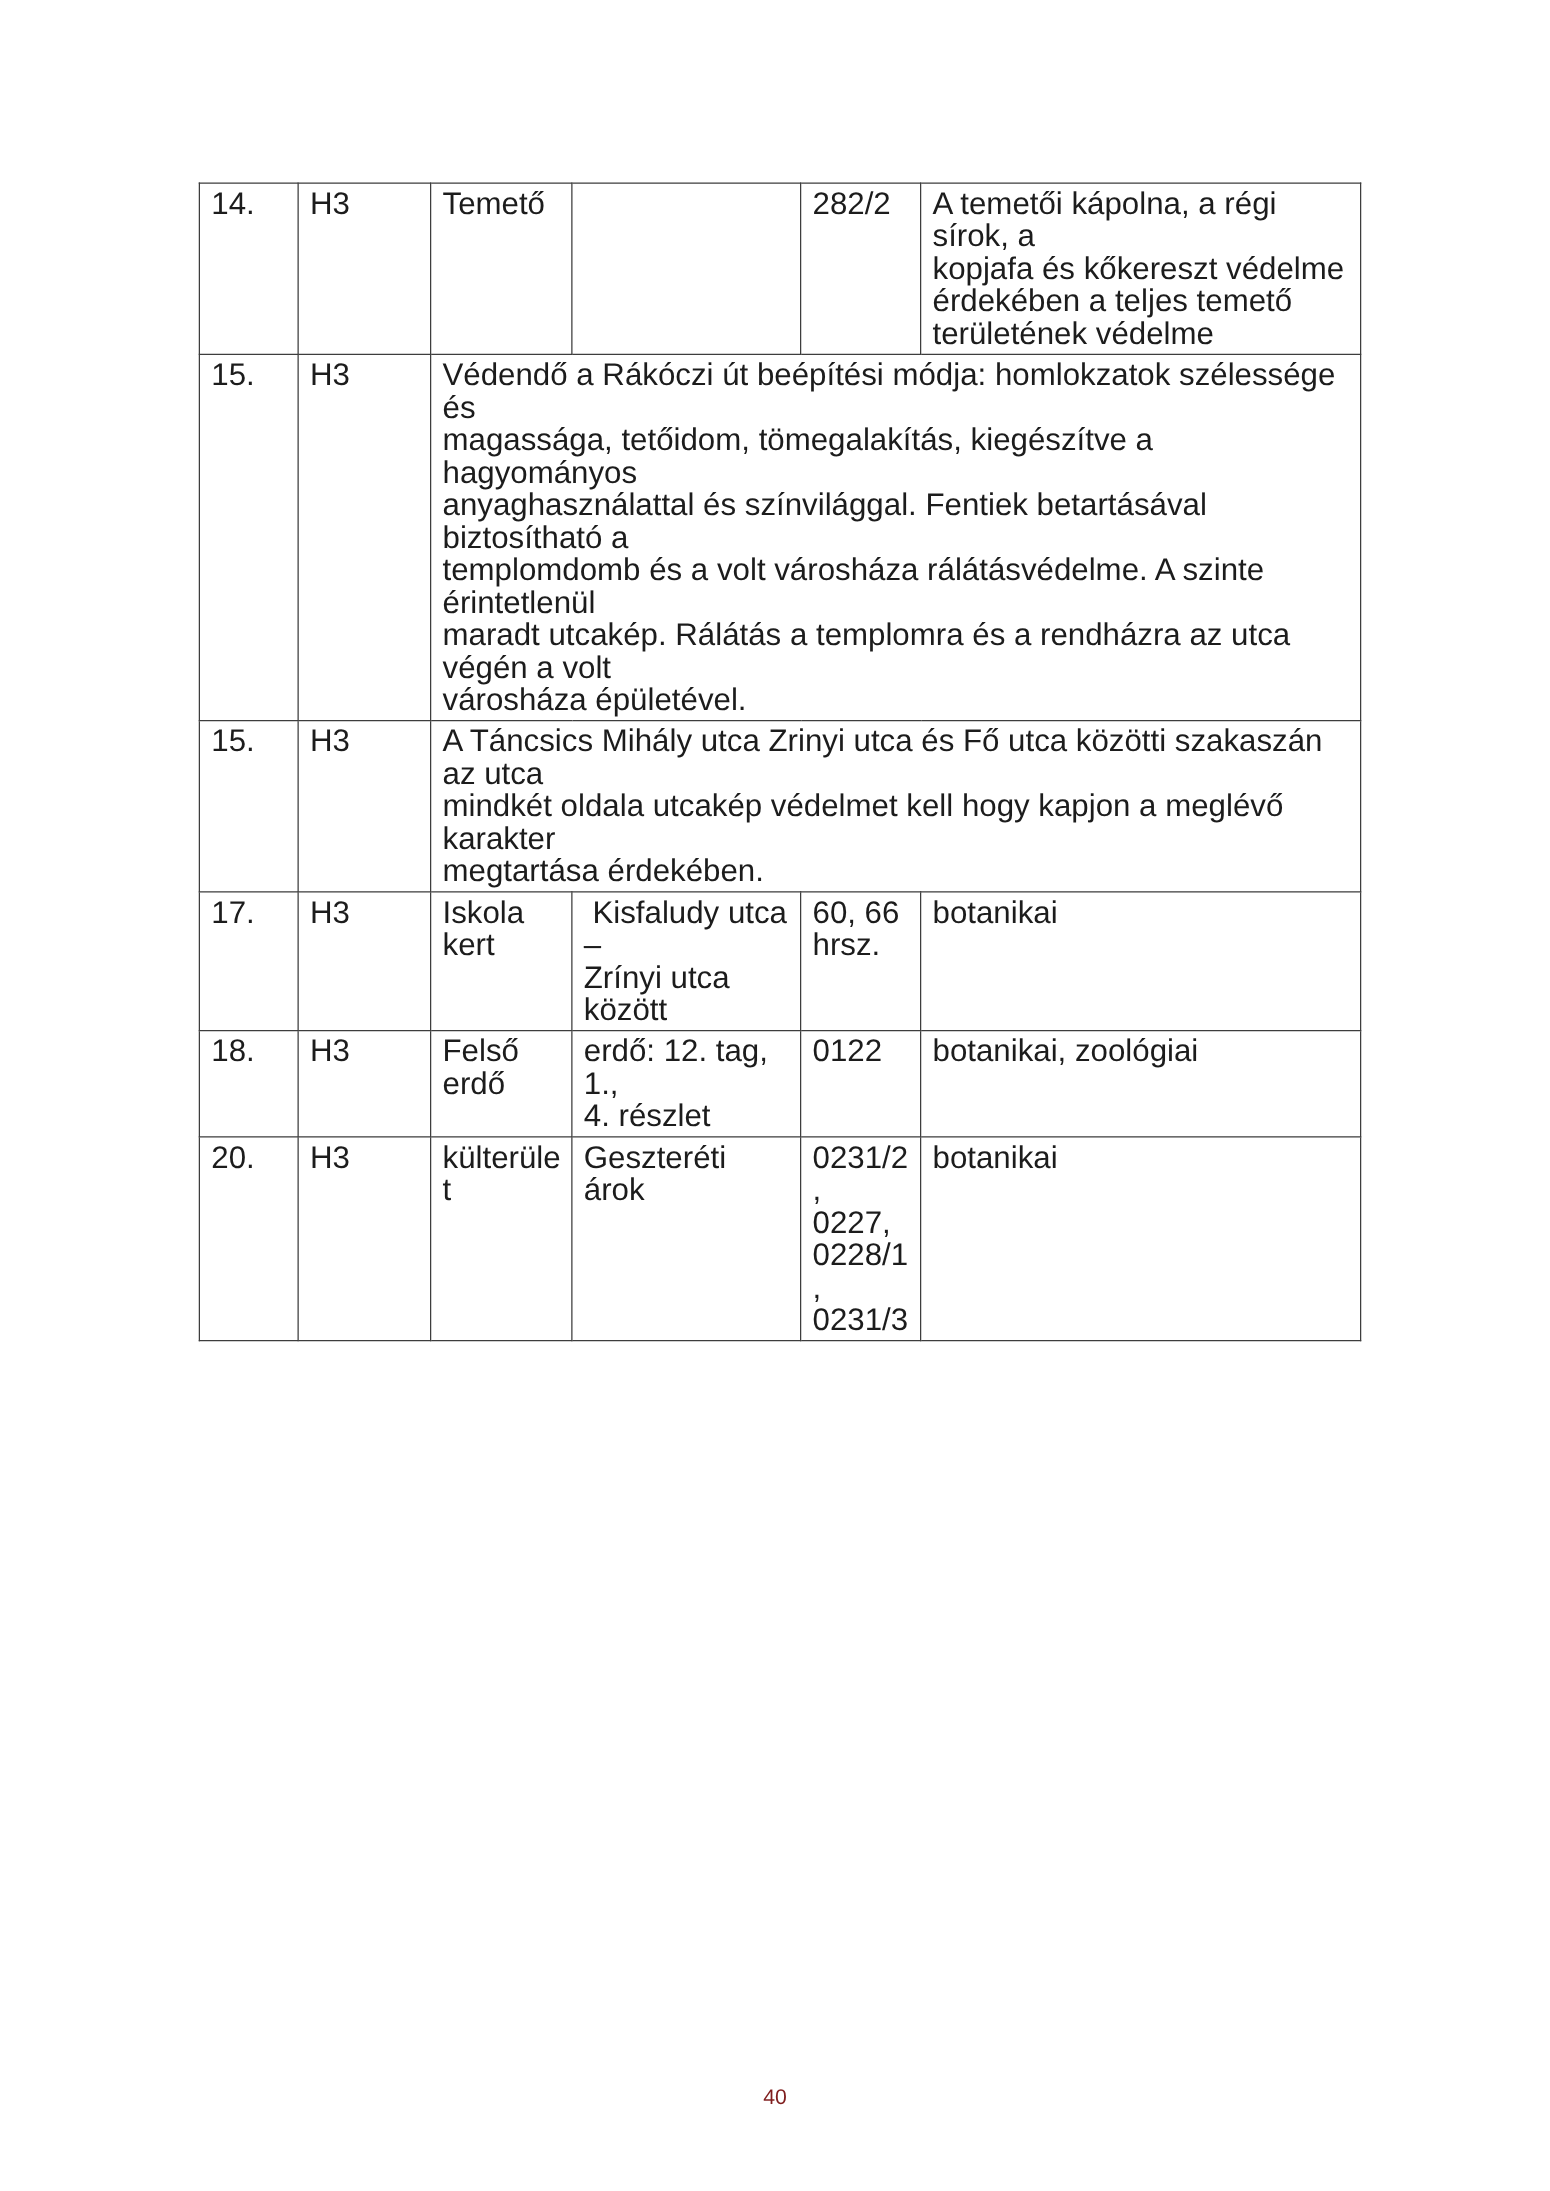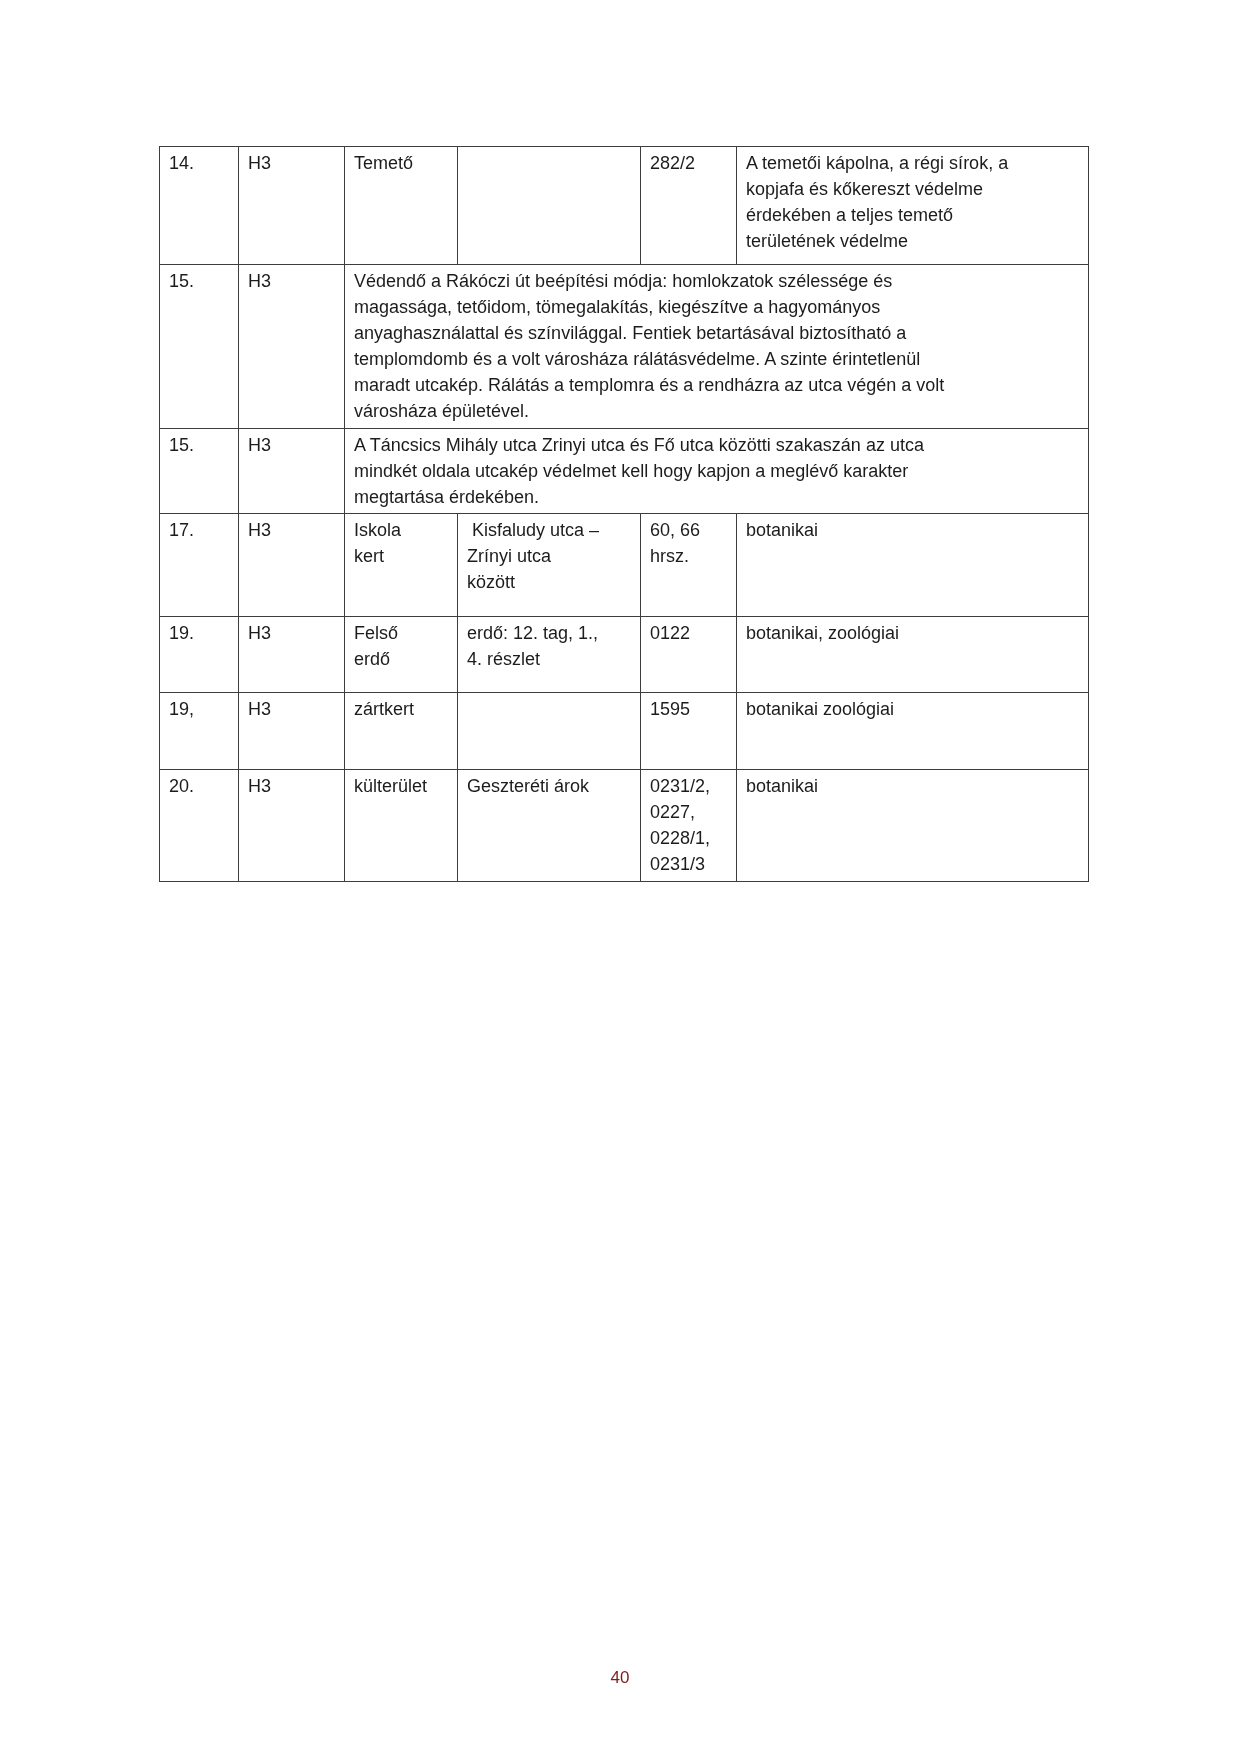--- a/index.html
+++ b/index.html
@@ -19,21 +19,21 @@
     inset: 0;
     background: #ffffff;
   }
   table.doc-table {
     position: absolute;
     left: 159px;
     top: 146px;
     width: 929px;
     border-collapse: collapse;
     table-layout: fixed;
-    font-size: 18px;
+    font-size: 25px;
     line-height: 26px;
     color: #1c1c1c;
   }
   table.doc-table td {
     border: 1px solid #3d3d3d;
     vertical-align: top;
     padding: 3px 8px 3px 9px;
     white-space: pre-wrap;
     overflow: hidden;
     word-wrap: break-word;
@@ -104,36 +104,28 @@
         <td>Iskola
 kert</td>
         <td> Kisfaludy utca –
 Zrínyi utca
 között</td>
         <td>60, 66
 hrsz.</td>
         <td>botanikai</td>
       </tr>
       <tr class="r18">
-        <td>19.</td>
+        <td>18.</td>
         <td>H3</td>
         <td>Felső
 erdő</td>
         <td>erdő: 12. tag, 1.,
 4. részlet</td>
         <td>0122</td>
         <td>botanikai, zoológiai</td>
-      </tr>
-      <tr class="r19">
-        <td>19,</td>
-        <td>H3</td>
-        <td>zártkert</td>
-        <td></td>
-        <td>1595</td>
-        <td>botanikai zoológiai</td>
       </tr>
       <tr class="r20">
         <td>20.</td>
         <td>H3</td>
         <td>külterület</td>
         <td>Geszteréti árok</td>
         <td>0231/2,
 0227,
 0228/1,
 0231/3</td>

